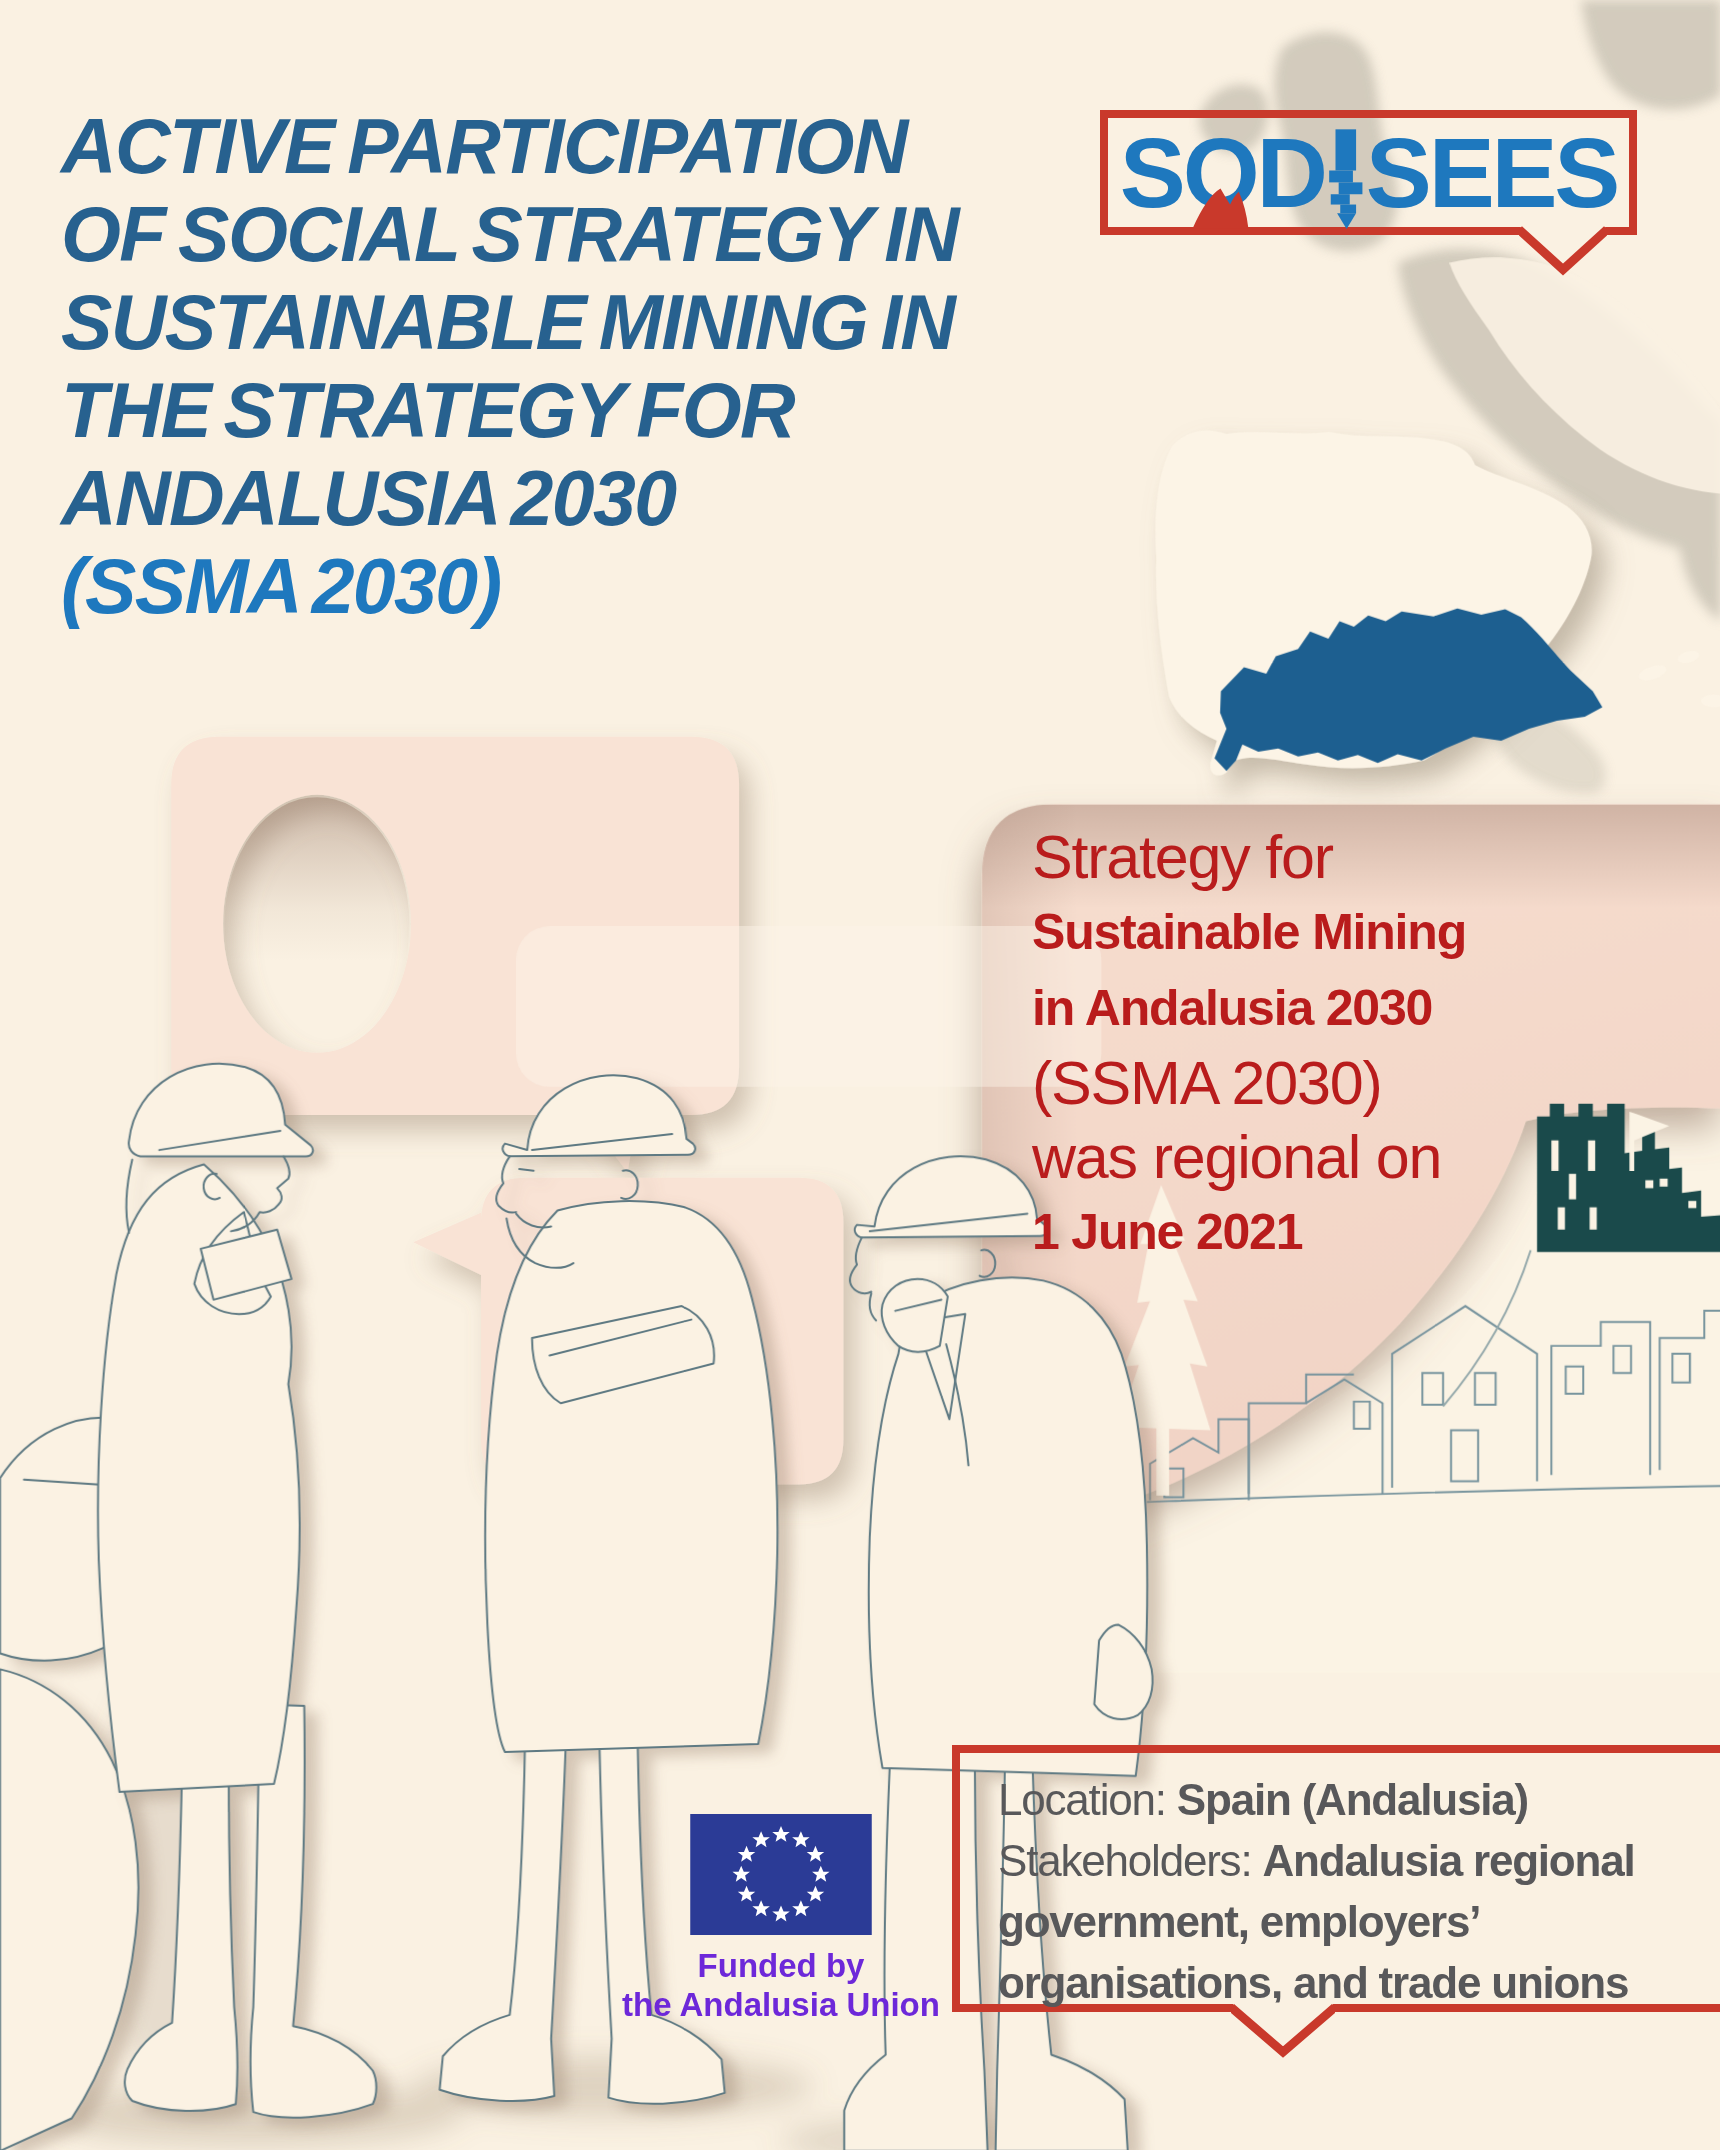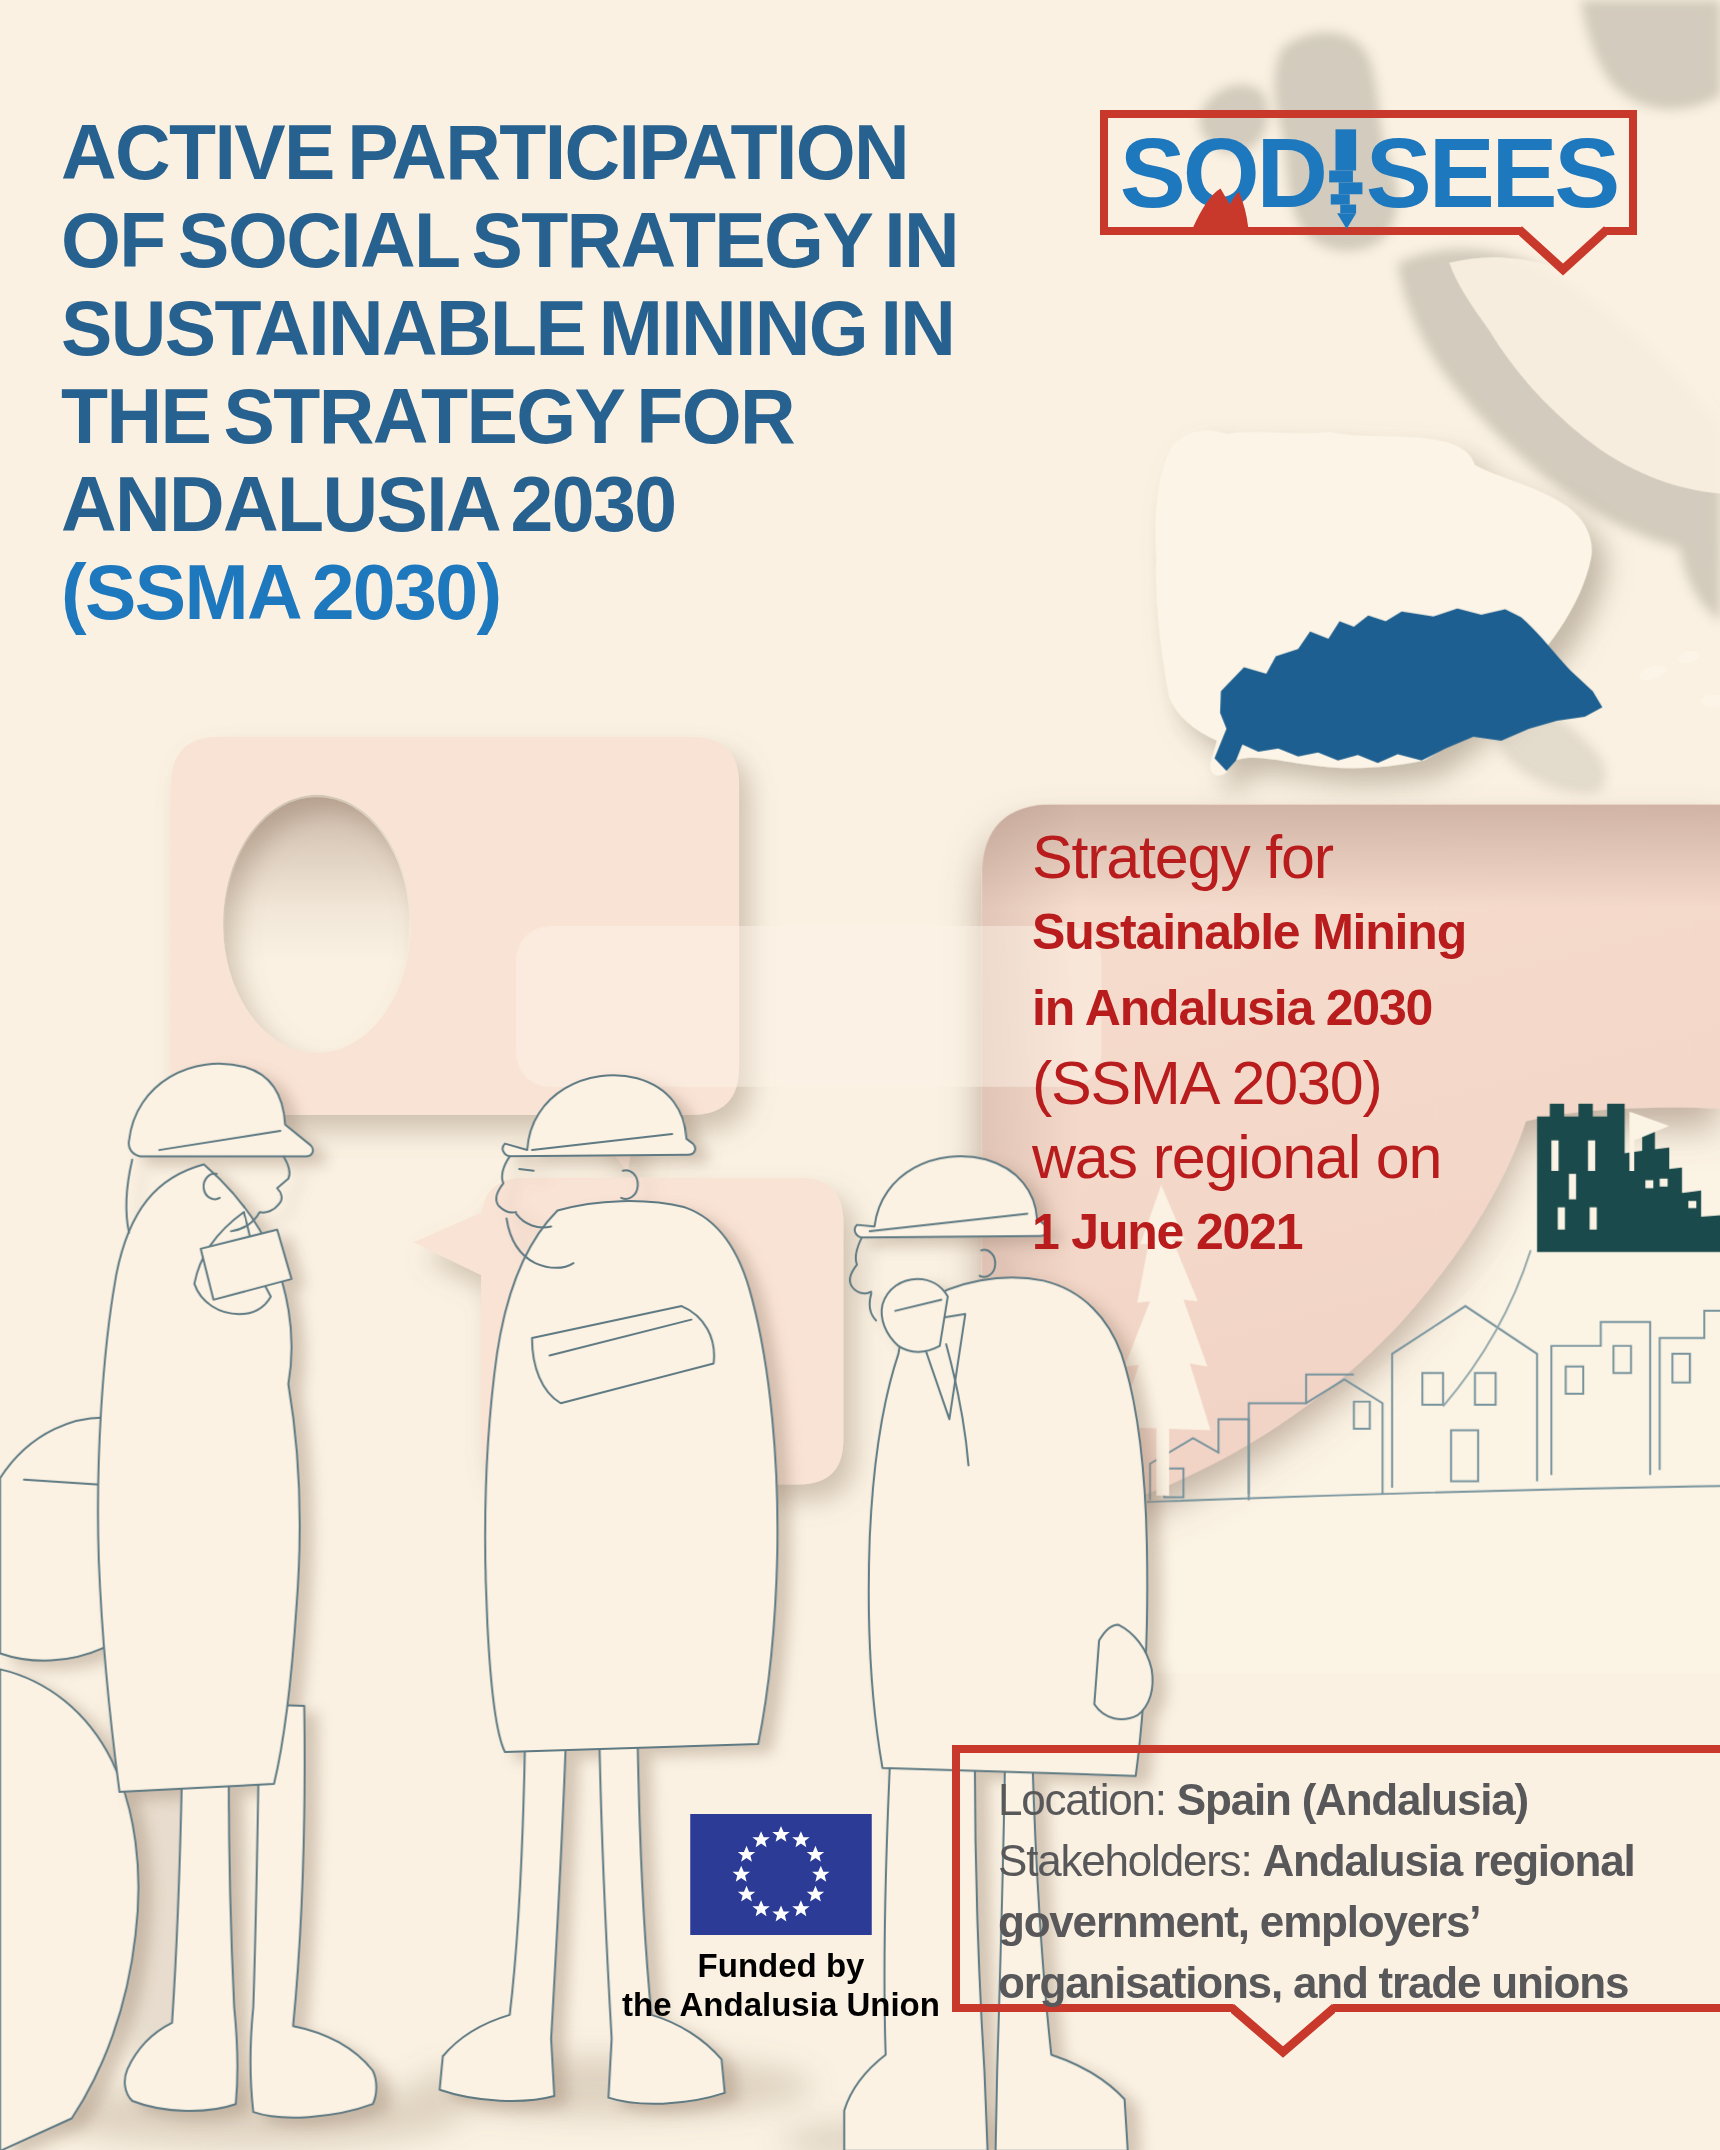--- a/index.html
+++ b/index.html
@@ -1,22 +1,22 @@
 <!DOCTYPE html>
 <html style="font-size:12.7px"><head>
 <meta charset="utf-8">
 <style>
   html,body{margin:0;padding:0;background:#FAF1E2;}
   .poster{position:relative;width:1721px;height:2151px;background:#FAF1E2;overflow:hidden;
           font-family:"Liberation Sans",sans-serif;}
   .scene{position:absolute;left:0;top:0;width:1721px;height:2151px;}
 
   
-  .title{position:absolute;left:61px;top:108px;color:#27618F;font-weight:700;
-         font-size:77px;line-height:88px;letter-spacing:-1.6px;word-spacing:-6.4px;white-space:nowrap;}
+  .title{position:absolute;left:61px;top:102px;color:#27618F;font-weight:700;
+         font-size:77px;line-height:88px;letter-spacing:-1.6px;word-spacing:-6.4px;white-space:nowrap;font-style:italic;}
   .title .hl{color:#1E78BE;}
 
   
   .logo-box{position:absolute;left:1100px;top:110px;width:537px;height:125px;
             border:8px solid #C9392B;box-sizing:border-box;}
   .logo-row{position:absolute;left:0;top:0;width:521px;height:109px;display:flex;
             align-items:center;justify-content:center;color:#1E78BE;font-weight:700;
             font-size:99px;letter-spacing:-3.2px;line-height:109px;}
   .logo-row .lg{display:inline-block;}
   .o-wrap{position:relative;display:inline-block;}
@@ -27,21 +27,21 @@
 
   
   .approval{position:absolute;left:1032px;top:820px;color:#b91c1c;white-space:nowrap;
             letter-spacing:-1.2px;}
   .approval .a-light{font-size:61px;line-height:74px;font-weight:400;}
   .approval .a-bold{font-size:50px;line-height:76px;font-weight:700;}
 
   
   .eu-flag{position:absolute;left:690px;top:1814px;}
   .eu-text{position:absolute;left:604px;top:1946px;width:354px;text-align:center;
-           color:#000000;font-weight:700;font-size:33px;line-height:39px;}
+           color:#6d28d9;font-weight:700;font-size:33px;line-height:39px;}
 
   
   .info-box{position:absolute;left:952px;top:1745px;width:865px;height:267px;
             border:8px solid #C9392B;box-sizing:border-box;}
   .info-text{position:absolute;left:38px;top:16px;width:647px;color:#58585A;
              font-size:44px;line-height:61px;letter-spacing:-1.2px;}
   .info-text .lbl{font-weight:400;}
   .info-text .val{font-weight:700;}
   .box-pointer{position:absolute;left:271px;top:248px;}
 </style>

